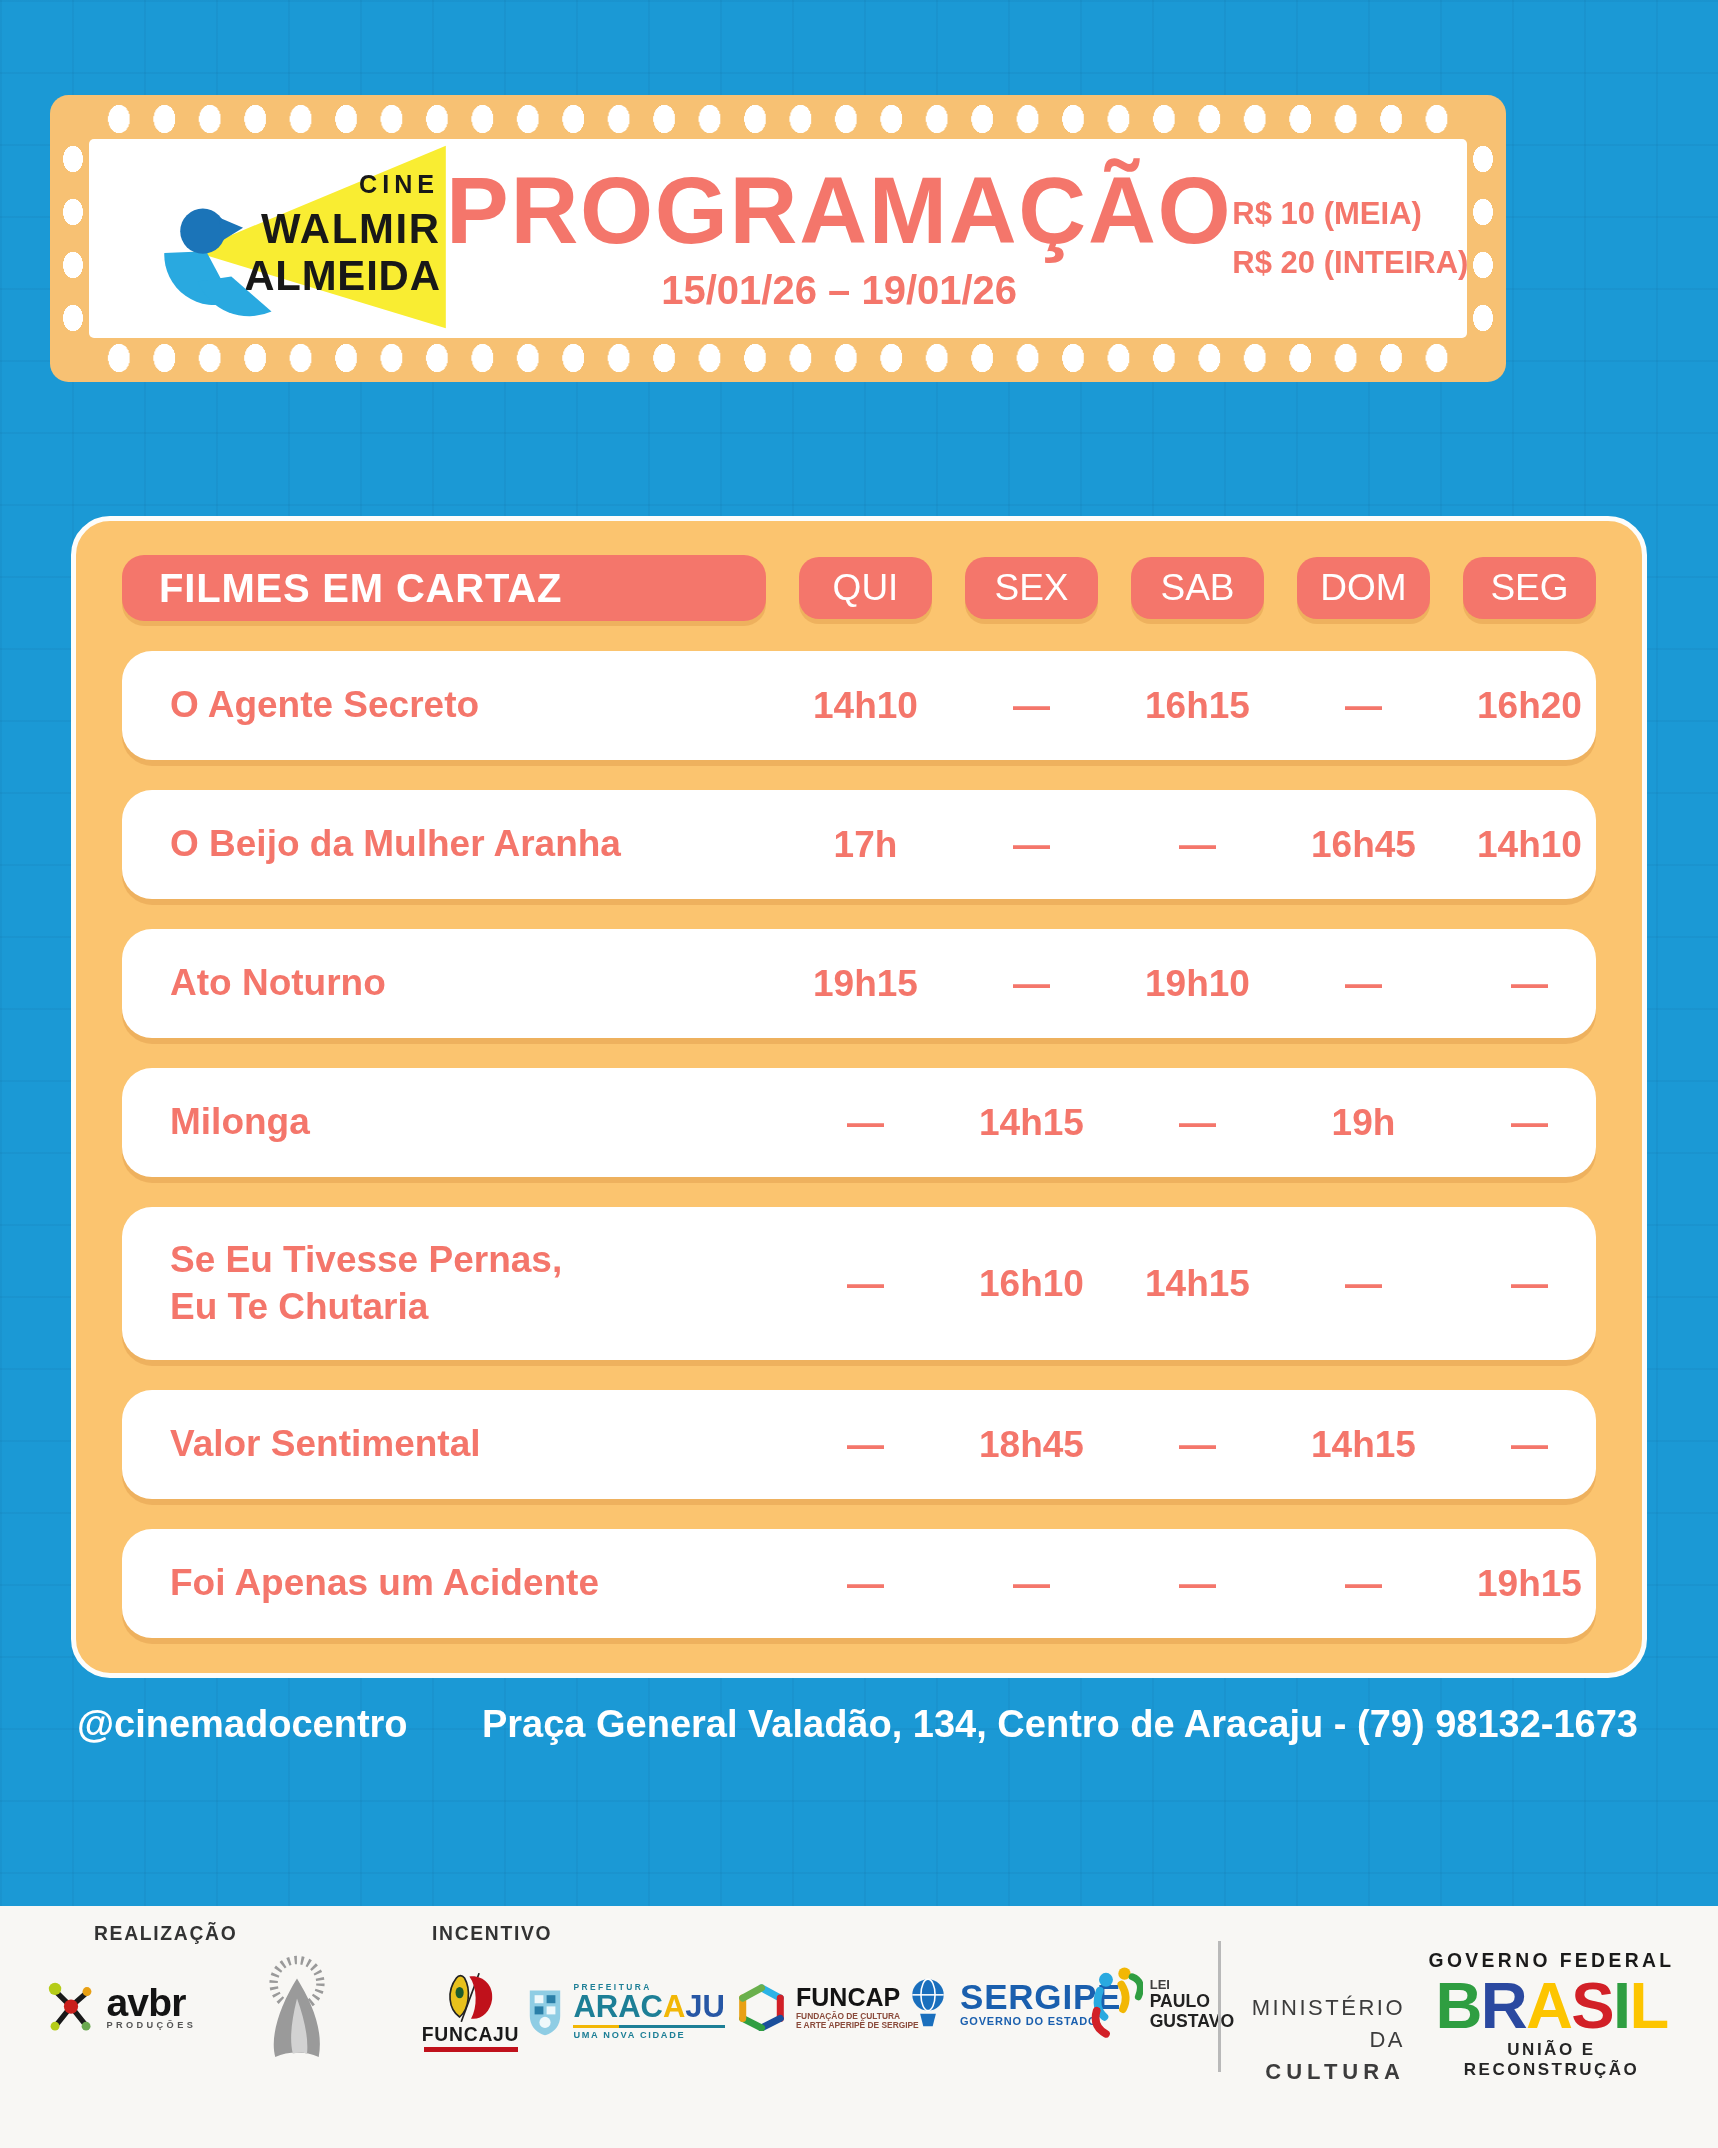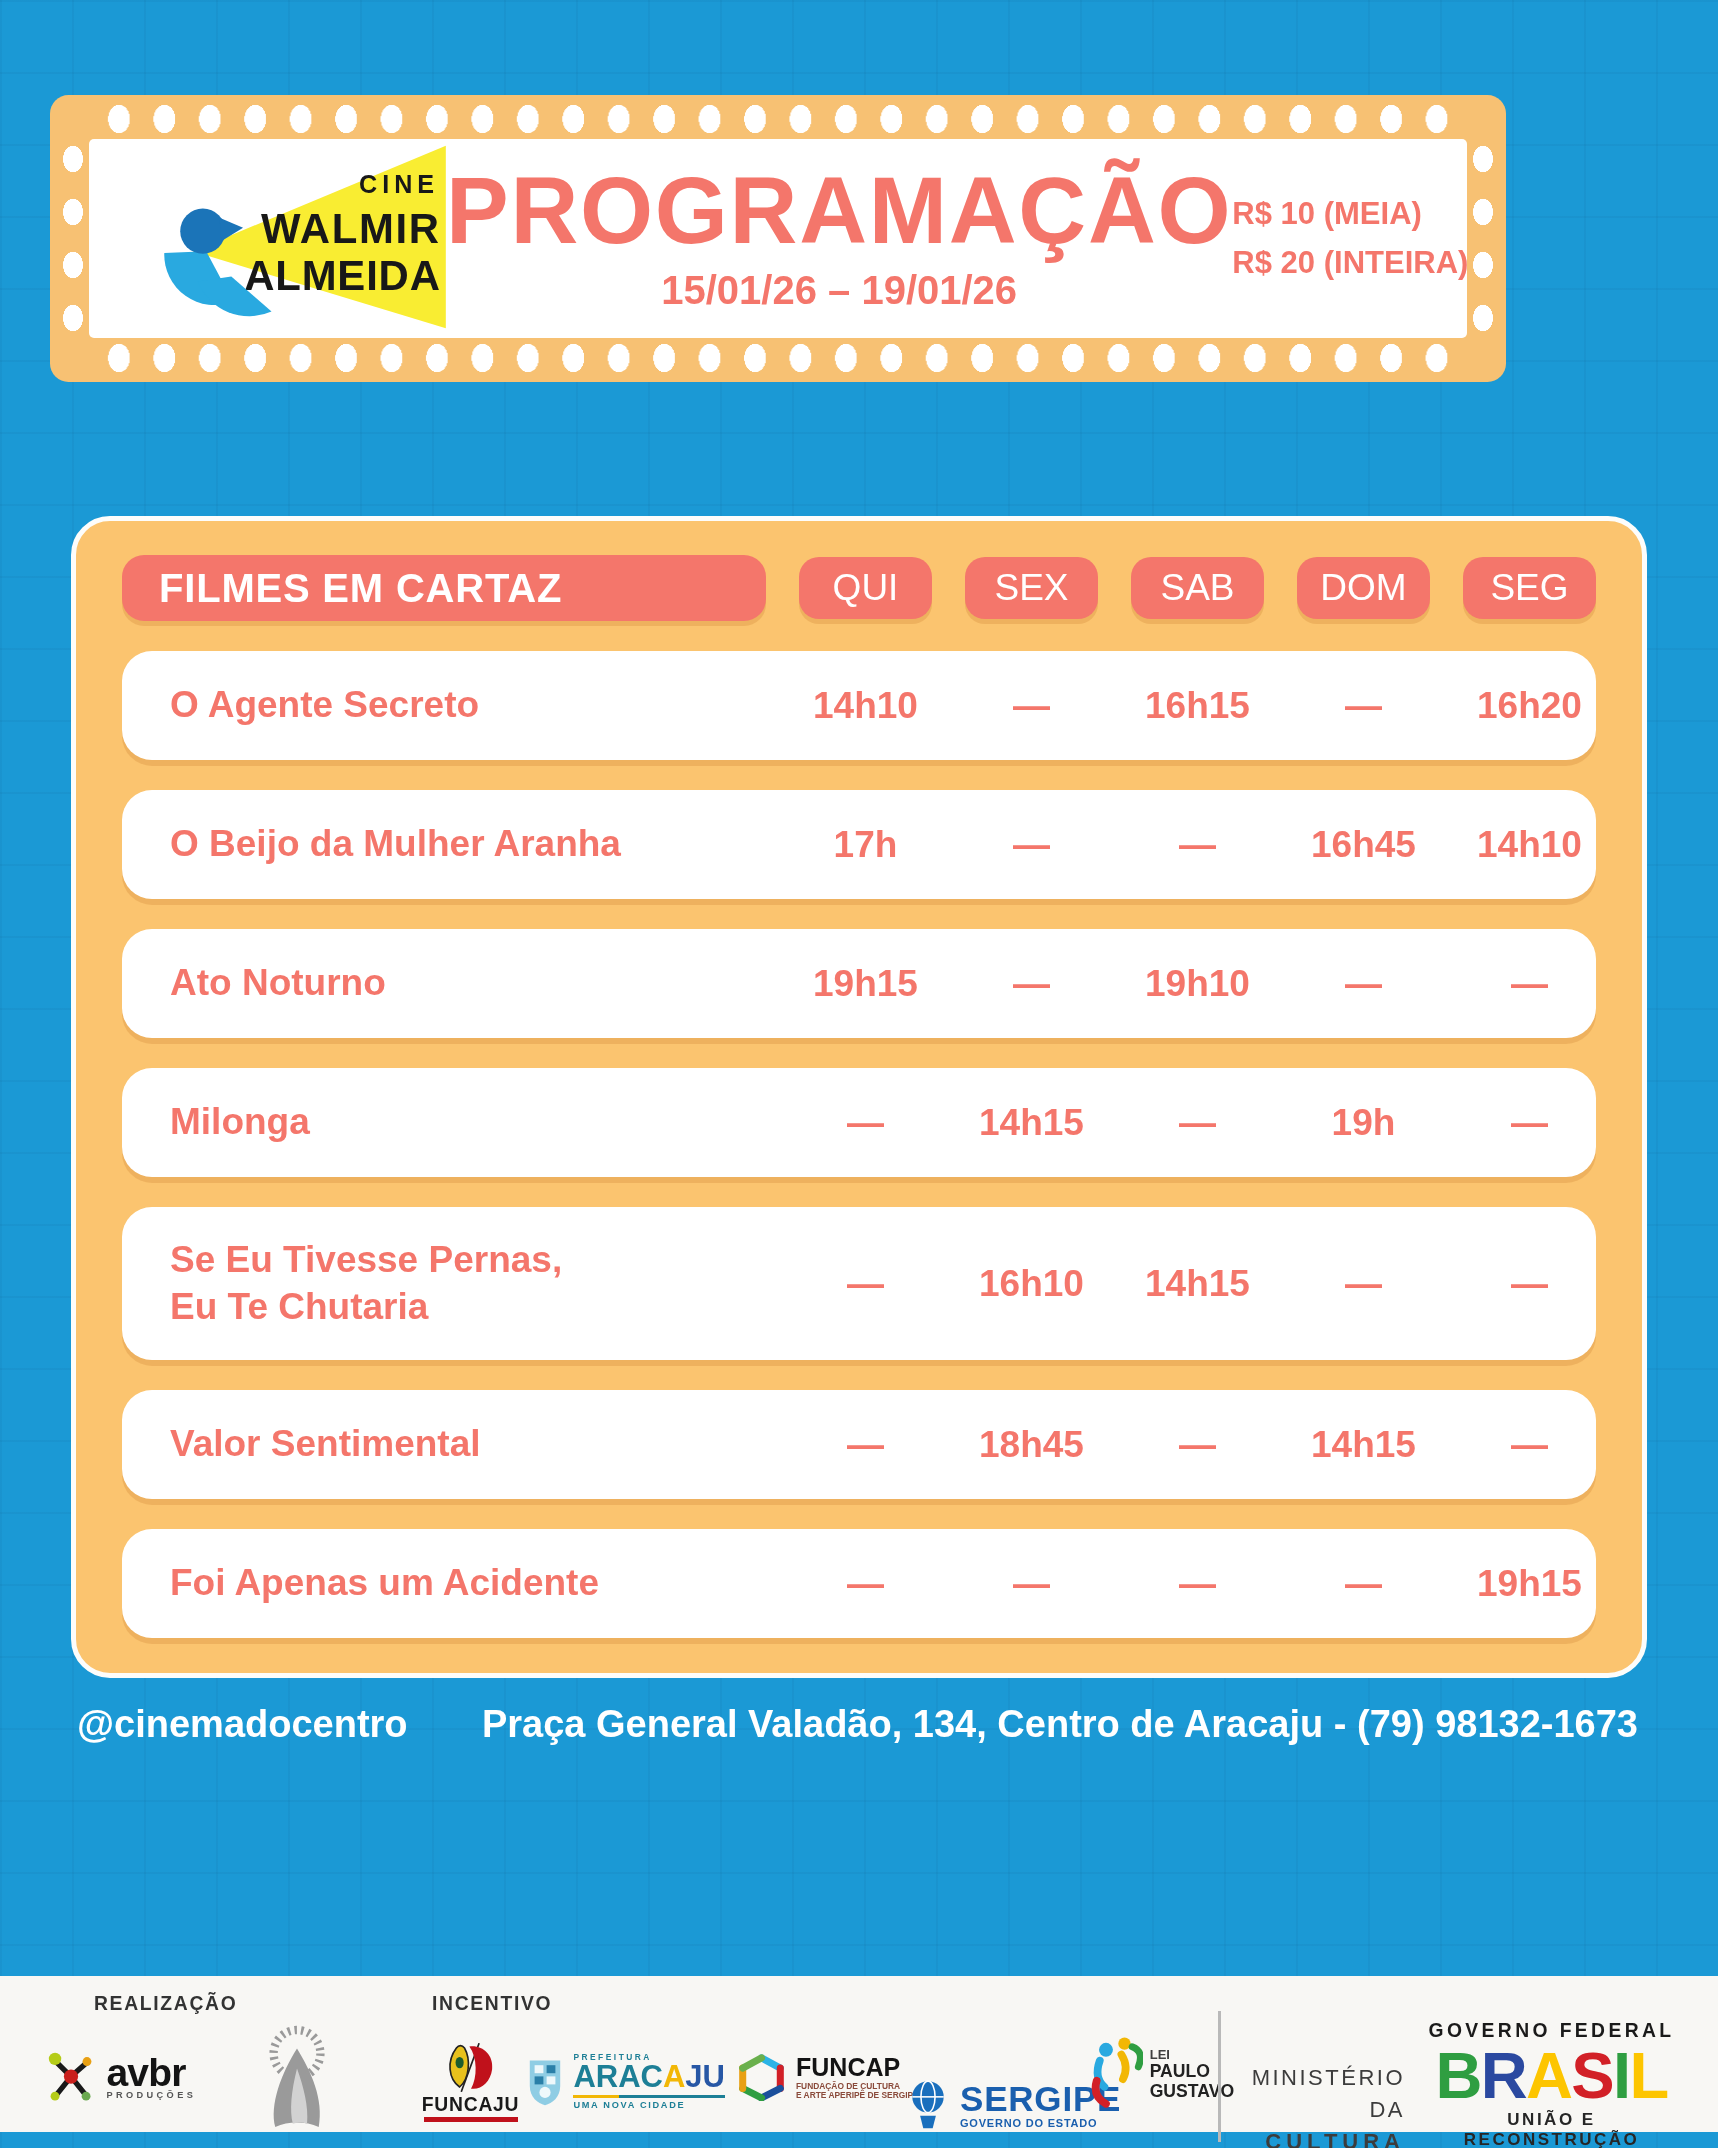--- a/index.html
+++ b/index.html
@@ -52,21 +52,21 @@
     box-shadow:0 5.9px 0 rgba(214,143,62,.35);}
   .row.tall{min-height:153px;}
   .mt{color:#F4766B;font-size:37px;font-weight:800;padding-left:48px;line-height:1.25;}
   .t{color:#F4766B;font-size:37px;font-weight:800;text-align:center;}
 
   
   .contact{position:absolute;left:0;right:0;top:1703px;display:flex;
     justify-content:space-between;padding:0 80px 0 77px;color:#fff;font-weight:700;font-size:38px;}
 
   
-  .partners{position:absolute;left:0;right:0;bottom:16px;height:156px;background:#F8F7F4;}
+  .partners{position:absolute;left:0;right:0;bottom:0;height:242px;background:#F8F7F4;}
   .plabel{position:absolute;top:17px;font-size:19.3px;font-weight:800;color:#333;letter-spacing:1.7px;}
   .lbl-realizacao{left:94px;}
   .lbl-incentivo{left:432px;}
   .pgroup{position:absolute;display:flex;align-items:center;}
   .g-avbr{left:44px;top:74px;gap:8.4px;}
   .avbr-name{font-size:39px;font-weight:800;color:#141414;letter-spacing:-0.8px;line-height:.9;}
   .avbr-sub{font-size:9.2px;letter-spacing:3.4px;color:#555;font-weight:700;}
   .g-emblem{left:250px;top:49px;}
   .g-funcaju{left:420px;top:67px;flex-direction:column;gap:1.7px;width:101px;}
   .funcaju-name{font-size:19.3px;font-weight:800;color:#1a1a1a;letter-spacing:0.8px;}
@@ -77,21 +77,21 @@
   .aracaju-name{font-size:31px;font-weight:800;letter-spacing:0;}
   .aracaju-name span:nth-child(-n+4){color:#1D7F96;}
   .aracaju-name span:nth-child(5){color:#F2B705;}
   .aracaju-name span:nth-child(n+6){color:#2757A5;}
   .aracaju-bar{height:3.4px;background:linear-gradient(90deg,#F2B705 30%,#1D7F96 30%);margin:2.5px 0;}
   .aracaju-sub{font-size:9.2px;font-weight:700;color:#1D7F96;letter-spacing:1.7px;}
   .g-funcap{left:737px;top:77px;gap:10px;}
   .funcap-col{display:flex;flex-direction:column;line-height:1.15;}
   .funcap-name{font-size:25px;font-weight:800;color:#141414;}
   .funcap-sub{font-size:8.4px;font-weight:700;color:#8a4a3a;}
-  .g-sergipe{left:906px;top:70px;gap:10px;margin-top:32px;}
+  .g-sergipe{left:906px;top:70px;gap:10px;}
   .sergipe-col{display:flex;flex-direction:column;line-height:1.05;}
   .sergipe-name{font-size:35px;font-weight:800;color:#1a5fae;letter-spacing:0.8px;}
   .sergipe-sub{font-size:11px;font-weight:700;color:#1a5fae;letter-spacing:0.8px;}
   .g-lpg{left:1089px;top:60px;gap:6.7px;}
   .lpg-col{display:flex;flex-direction:column;line-height:1.1;}
   .lpg-lei{font-size:13px;font-weight:700;color:#404040;}
   .lpg-name{font-size:17.6px;font-weight:800;color:#222;}
   .pdivider{position:absolute;left:1218px;top:35px;width:2.5px;height:131px;background:#B9B9B9;}
   .g-ministerio{left:1244px;top:86px;width:161px;display:block;text-align:right;color:#3c3c3c;line-height:1.45;}
   .min-l1{font-size:22px;letter-spacing:2.5px;font-weight:400;}

